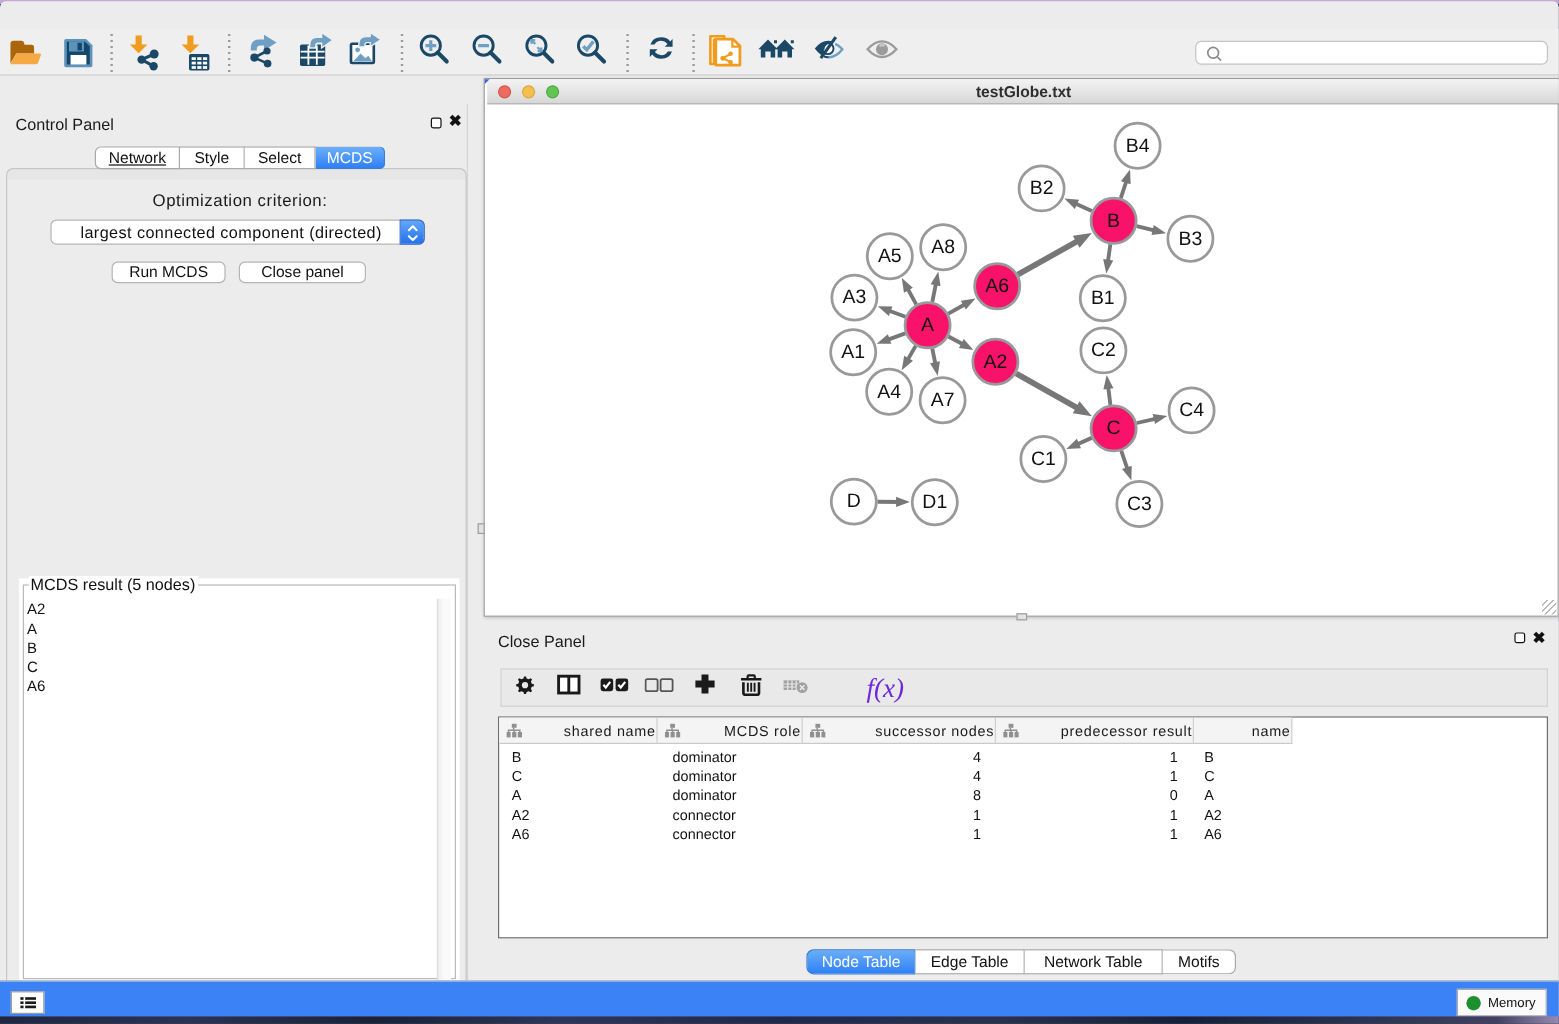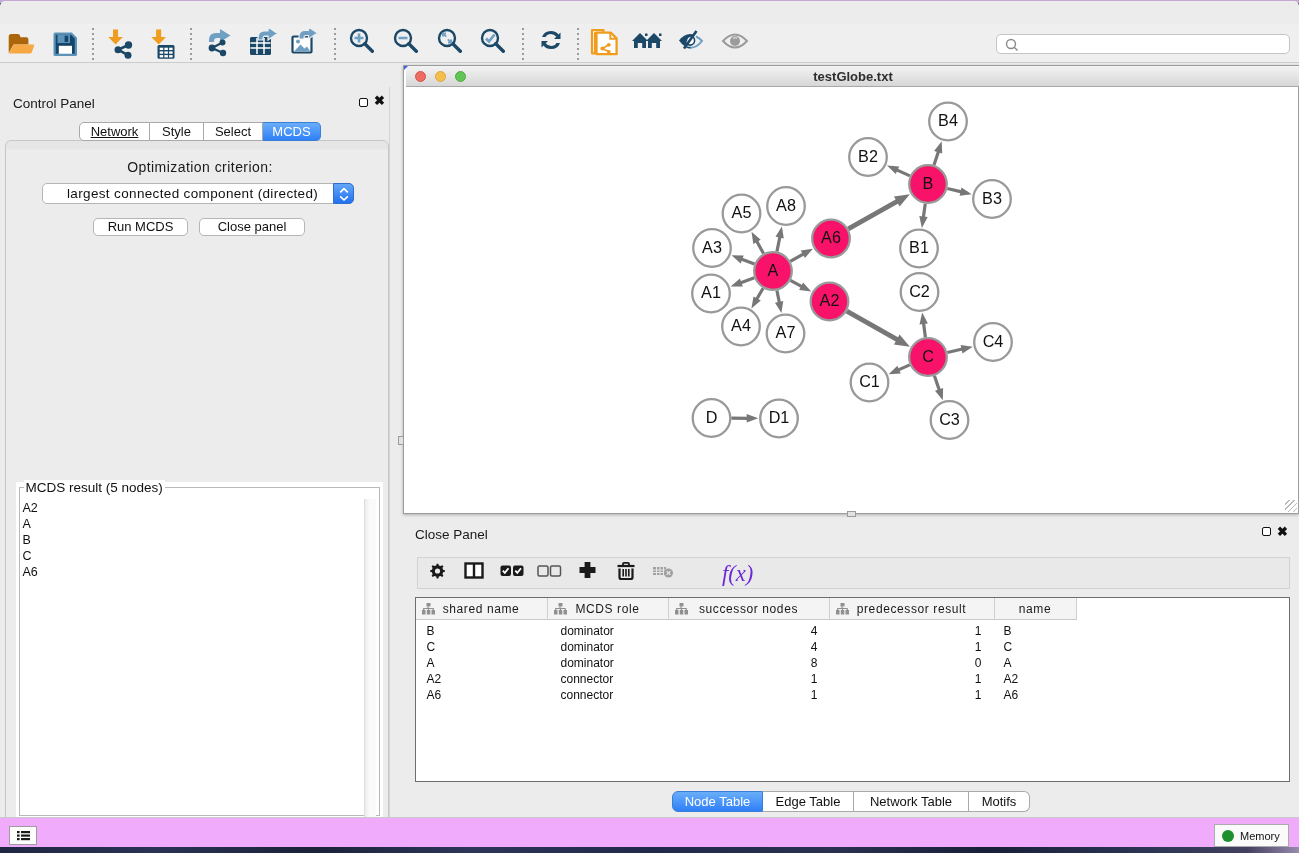--- a/index.html
+++ b/index.html
@@ -79,30 +79,30 @@
 
 #tpanel { position:absolute; left:403px; top:517px; width:896px; height:299px; background:#ececec;}
 #tpanel .title { position:absolute; left:12px; top:9px; font-size:13.5px; color:#1a1a1a;}
 #ttoolbar { position:absolute; left:14px; top:39px; width:873px; height:32px; background:#e9e9e9;
   border:1px solid #d2d2d2; }
 #ttable { position:absolute; left:11.5px; top:79px; width:875px; height:185px; background:#fff;
   border:1px solid #6e6e6e; }
 #thead { position:absolute; left:0; top:0; width:661px; height:22px; background:#f4f4f4;
   border-bottom:1px solid #c9c9c9; font-size:12px; letter-spacing:0.6px; color:#1a1a1a;}
 .hcell { position:absolute; top:0; height:22px; border-right:1px solid #cfcfcf; }
-.hcell .lbl { position:absolute; top:4px; width:100%; text-align:center; }
+.hcell .lbl { position:absolute; top:4px; width:100%; text-align:right; }
 .trow { position:absolute; font-size:12px; color:#111; }
 #tabbar { position:absolute; left:269px; top:273px; height:21px; display:flex;}
 #tabbar .tab { height:21px; border:1px solid #a9a9a9; border-left:none; background:#fff;
   font-size:13px; color:#111; text-align:center; line-height:19px;}
 #tabbar .tab.first { border-left:1px solid #a9a9a9; border-radius:6px 0 0 6px;
   background:linear-gradient(180deg,#6aaef9,#2f80f7); color:#fff; border-color:#3a7fd6;}
 #tabbar .tab.last { border-radius:0 6px 6px 0; }
 
-#statusbar { position:absolute; left:0; top:816px; width:1299px; height:31px; background:#f0abfc;
+#statusbar { position:absolute; left:0; top:816px; width:1299px; height:31px; background:#3b82f6;
   border-top:1px solid #c9c9c9;padding-left:30px; }
 #listbtn { position:absolute; left:9px; top:8px; width:28px; height:19px; background:#fdfdfd;
   border:1px solid #9c9c9c; }
 #membtn { position:absolute; left:1214px; top:6px; width:75px; height:23px; background:#fafafa;
   border:1px solid #ababab; font-size:11px; color:#111; }
 #membtn .dot { position:absolute; left:7px; top:5px; width:12px; height:12px; border-radius:50%;
   background:#1e8f2d; }
 #membtn .mtext { position:absolute; left:25px; top:5px; }
 </style>
 </head>

